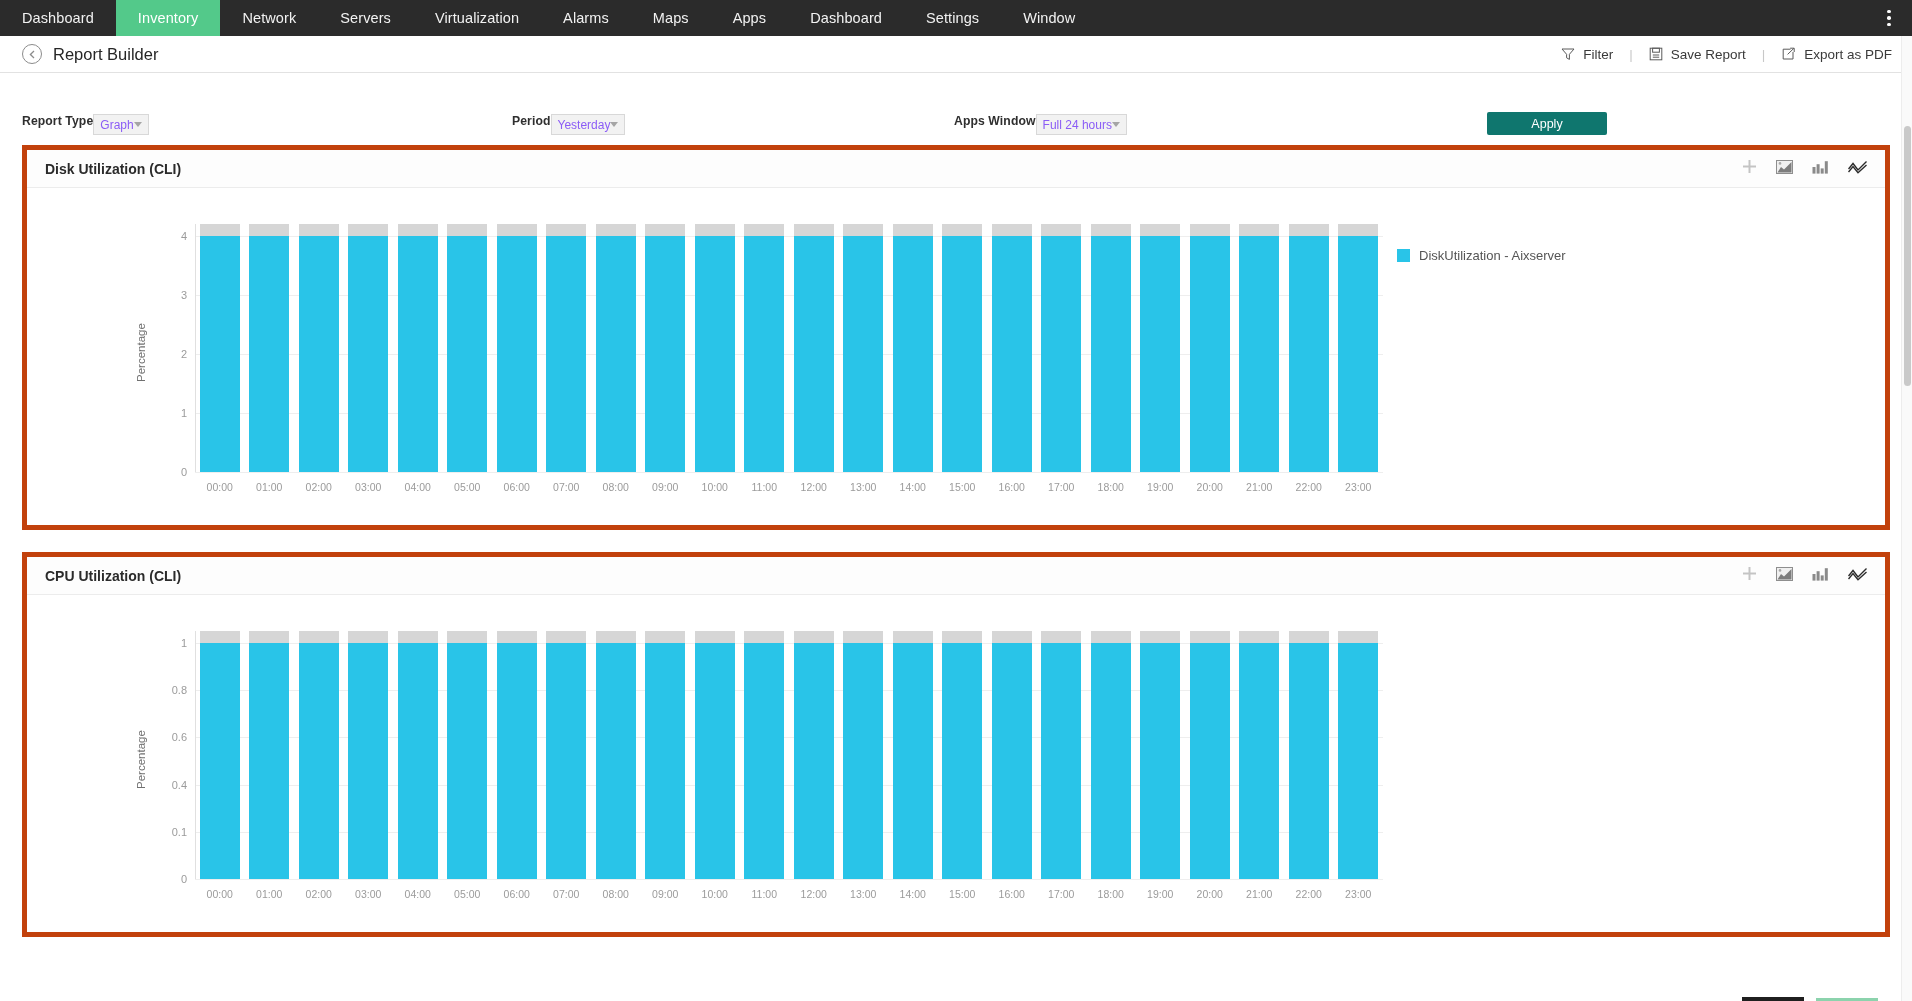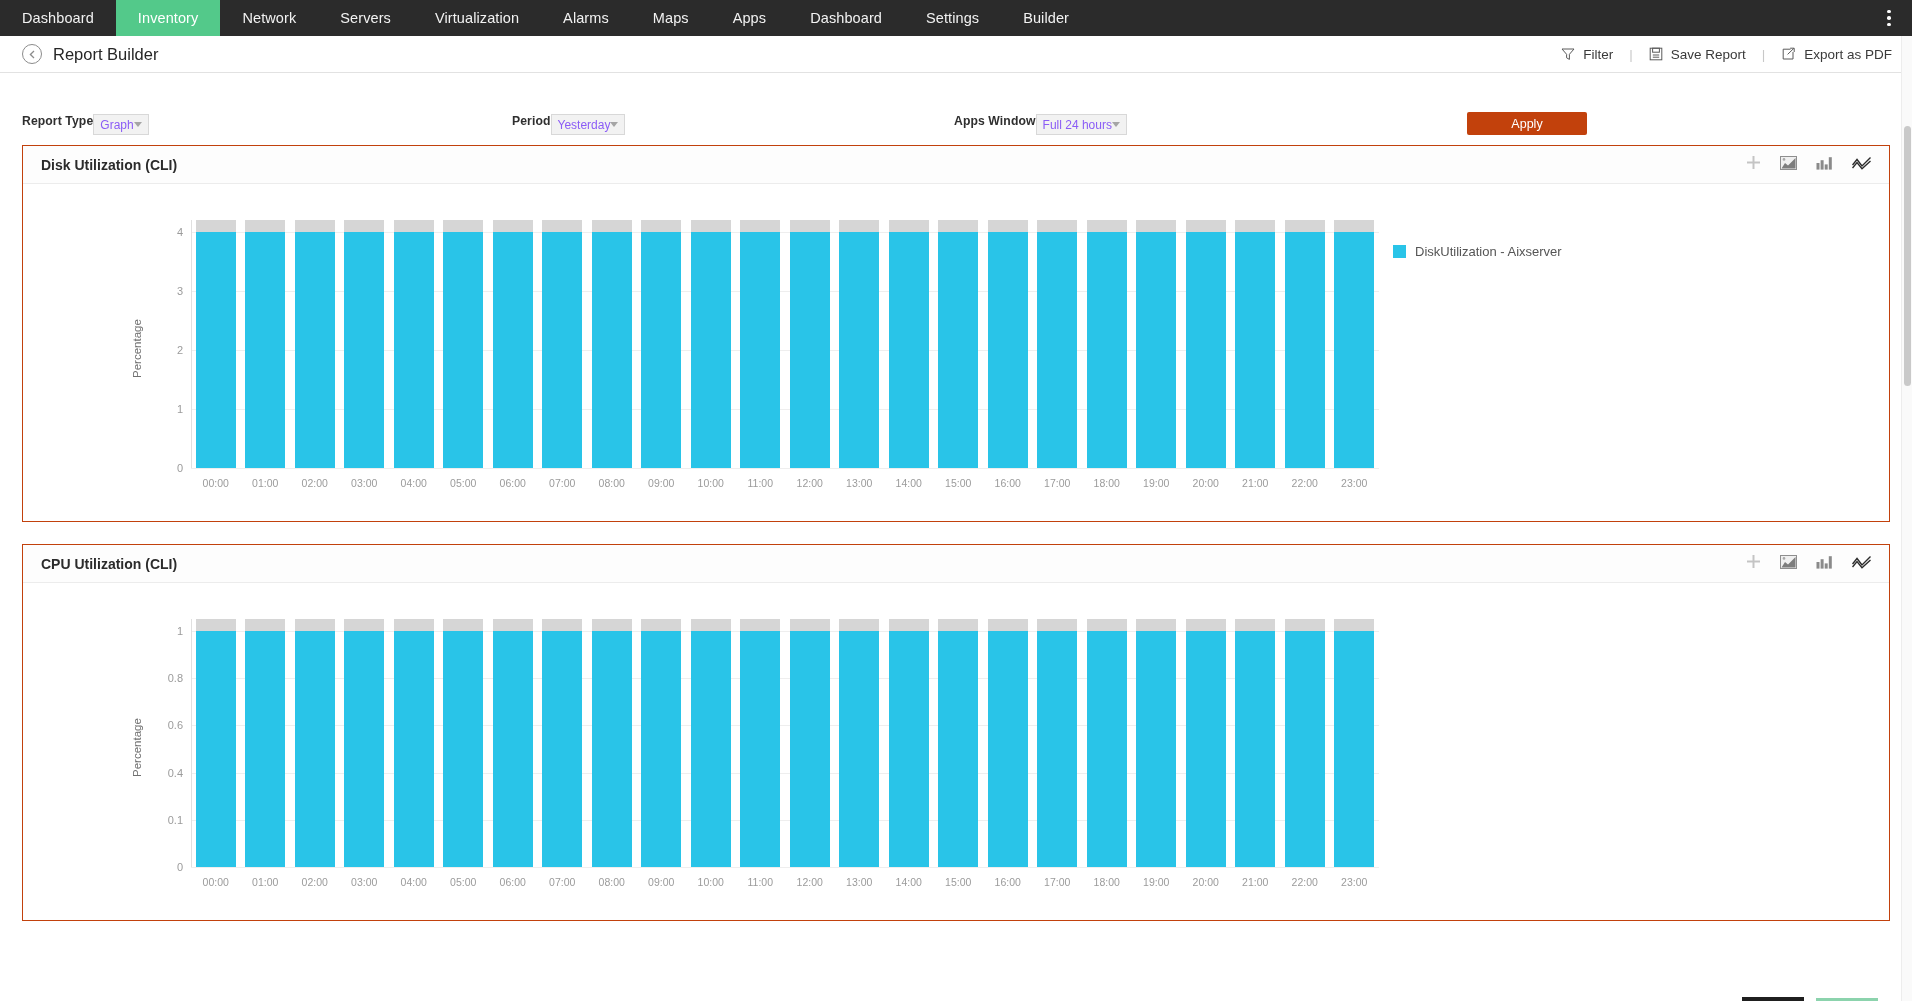--- a/index.html
+++ b/index.html
@@ -85,32 +85,32 @@
     margin-left: auto;
     width: 0; height: 0;
     border-left: 4px solid transparent;
     border-right: 4px solid transparent;
     border-top: 5px solid #a5a5a5;
   }
   .f-report { width: 463px; }
   .f-period { width: 420px; margin-left: 27px; }
   .f-window { width: 505px; margin-left: 22px; }
   .apply-btn {
-    width: 120px; height: 23px; margin-left: 8px; margin-bottom: 0px;
-    background: #c2410c; color: #fff;
+    width: 120px; height: 23px; margin-left: 28px; margin-bottom: 0px;
+    background: #0f766e; color: #fff;
     border: none; border-radius: 2px;
     font-size: 12.5px; font-family: inherit;
     cursor: pointer;
   }
 
   
   .panels { padding: 10px 22px 0 22px; }
   .panel {
     background: #fff;
-    border: 1px solid #c2410c;
+    border: 5px solid #c2410c;
     margin-bottom: 22px;
   }
   .panel-head {
     height: 38px;
     border-bottom: 1px solid #ececec;
     display: flex; align-items: center;
     padding: 0 18px 0 18px;
     background: #fdfdfd;
   }
   .panel-title { font-size: 14px; font-weight: bold; color: #2b2b2b; }
@@ -175,21 +175,21 @@
       <div class="nav-item">Dashboard</div>
       <div class="nav-item active">Inventory</div>
       <div class="nav-item">Network</div>
       <div class="nav-item">Servers</div>
       <div class="nav-item">Virtualization</div>
       <div class="nav-item">Alarms</div>
       <div class="nav-item">Maps</div>
       <div class="nav-item">Apps</div>
       <div class="nav-item">Dashboard</div>
       <div class="nav-item">Settings</div>
-      <div class="nav-item">Builder</div>
+      <div class="nav-item">Window</div>
     </div>
   <div class="nav-kebab">
     <i></i>
       <i></i>
       <i></i>
   </div>
 </div>
 
 <div class="pagehead">
   <div class="back-circle">

